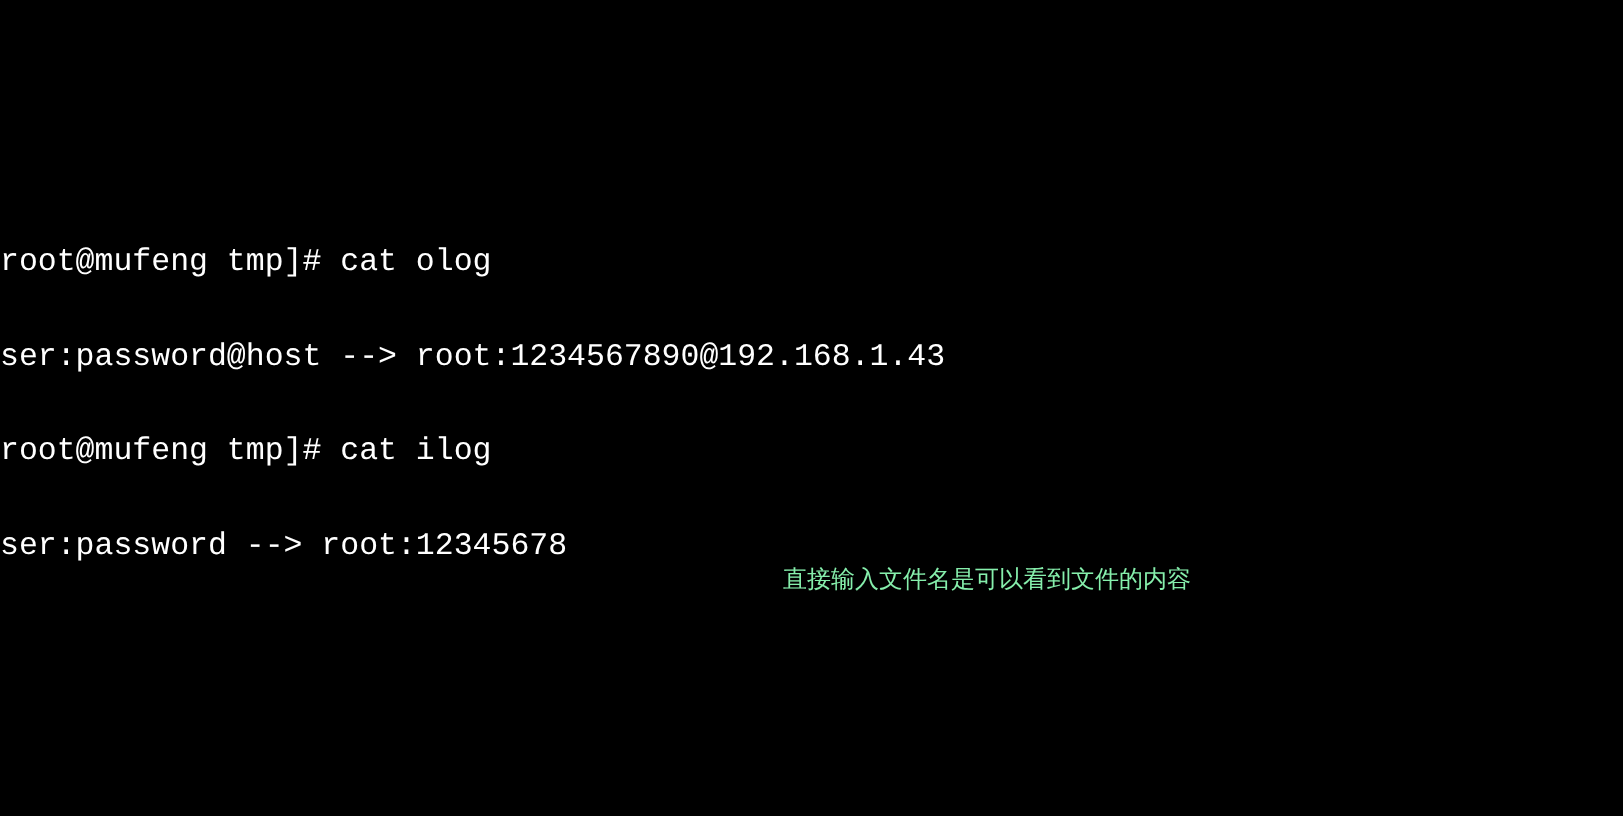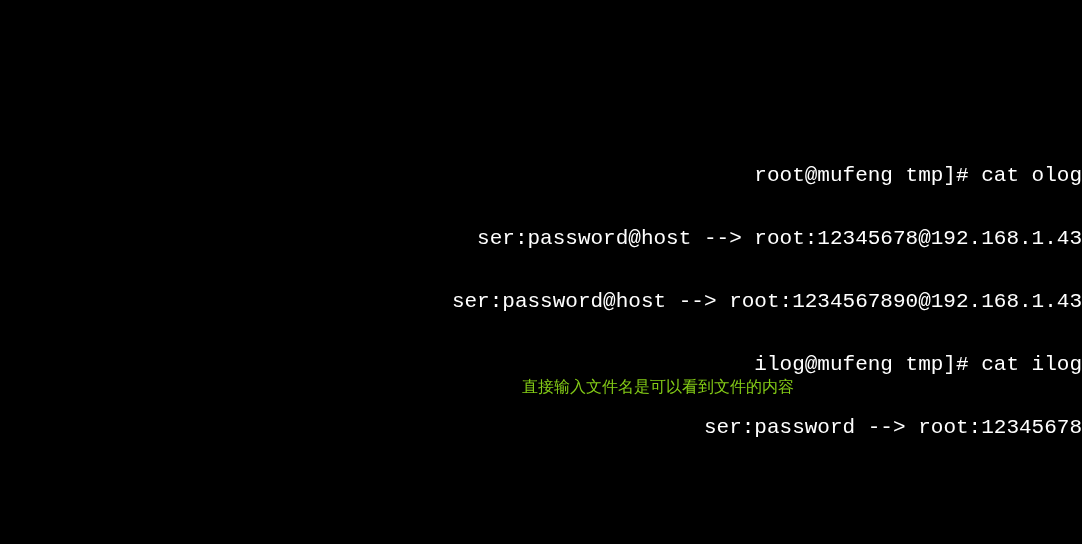--- a/index.html
+++ b/index.html
@@ -14,43 +14,41 @@
       font-size: 21px;
       line-height: 1.5;
       padding: 2px 0;
       width: 1082px;
       height: 544px;
       overflow: hidden;
       white-space: pre;
     }
     .term-line {
       display: block;
-      text-align: right;
     }
     .anno {
       position: absolute;
-      color: #84cc16;
+      color: #86efac;
       font-size: 16px;
       line-height: 1.8;
       font-family: 'Microsoft YaHei', 'SimSun', sans-serif;
     }
     .terminal-wrap {
       position: relative;
     }
   </style>
 </head>
 <body>
 
 
 
 <div class="terminal-wrap">
 <span class="term-line">root@mufeng tmp]# cat olog</span>
-<span class="term-line">ser:password@host --&gt; root:12345678@192.168.1.43</span>
 <span class="term-line">ser:password@host --&gt; root:1234567890@192.168.1.43</span>
-<span class="term-line">ilog@mufeng tmp]# cat ilog</span>
+<span class="term-line">root@mufeng tmp]# cat ilog</span>
 <span class="term-line">ser:password --&gt; root:12345678</span>
 
 
 
 
 
 
 
 
 

